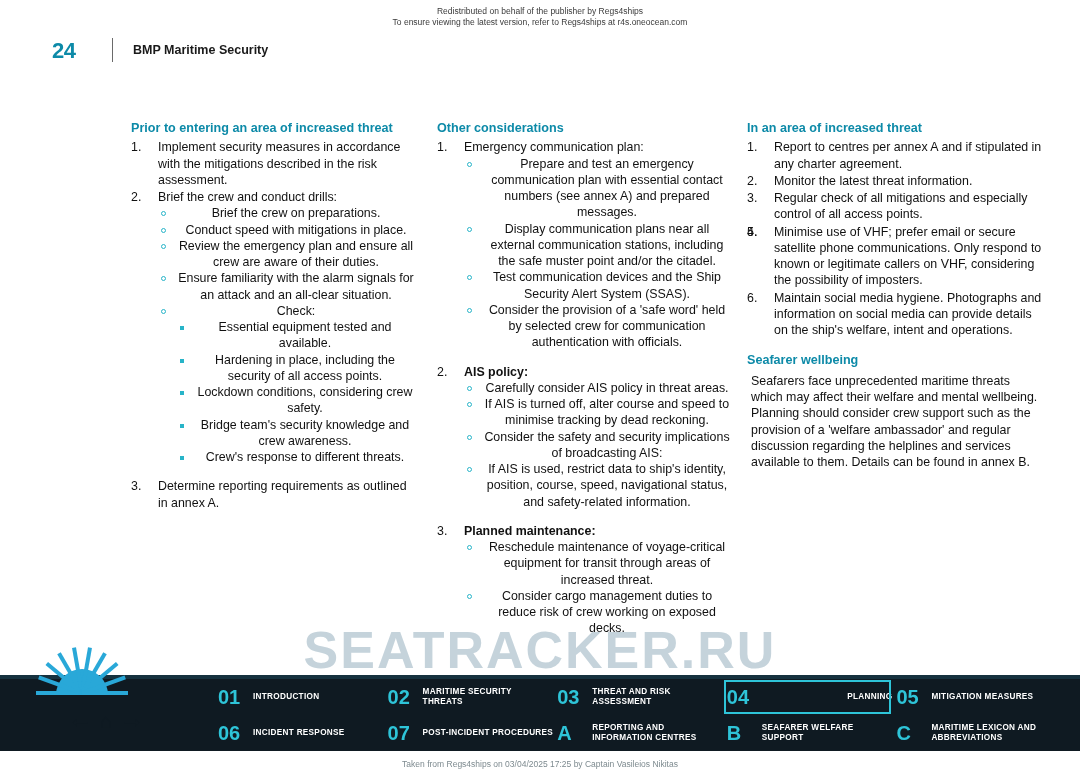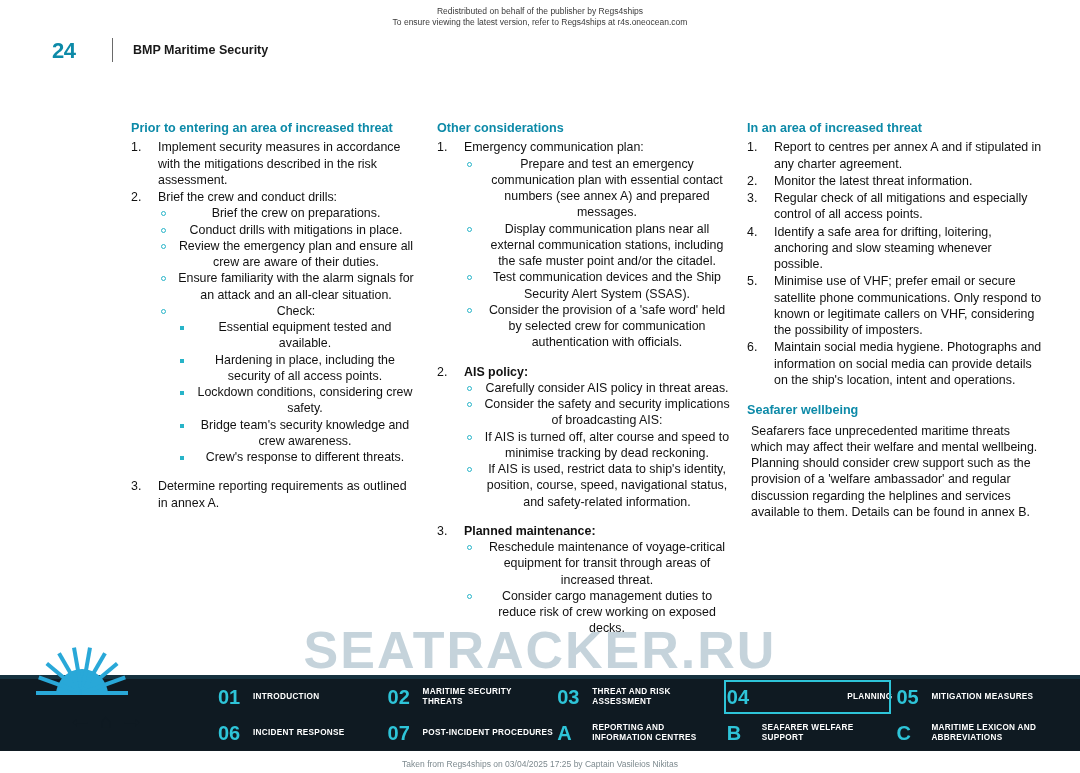--- a/index.html
+++ b/index.html
@@ -262,21 +262,21 @@
     <ol class="num">
       <li>
         <span class="n">1.</span>
         <span>Implement security measures in accordance with the mitigations described in the risk assessment.</span>
       </li>
       <li>
         <span class="n">2.</span>
         <span>Brief the crew and conduct drills:</span>
         <ul class="dots sub-block">
           <li>Brief the crew on preparations.</li>
-          <li>Conduct drills with mitigations in place.</li>
+          <li>Conduct speed with mitigations in place.</li>
           <li>Review the emergency plan and ensure all crew are aware of their duties.</li>
           <li>Ensure familiarity with the alarm signals for an attack and an all-clear situation.</li>
           <li>
             <span>Check:</span>
             <ul class="dots square sub-block">
               <li>Essential equipment tested and available.</li>
               <li>Hardening in place, including the security of all access points.</li>
               <li>Lockdown conditions, considering crew safety.</li>
               <li>Bridge team's security knowledge and crew awareness.</li>
               <li>Crew's response to different threats.</li>
@@ -302,22 +302,22 @@
           <li>Display communication plans near all external communication stations, including the safe muster point and/or the citadel.</li>
           <li>Test communication devices and the Ship Security Alert System (SSAS).</li>
           <li>Consider the provision of a 'safe word' held by selected crew for communication authentication with officials.</li>
         </ul>
       </li>
       <li style="margin-top:13px;">
         <span class="n">2.</span>
         <span style="font-weight:bold;">AIS policy:</span>
         <ul class="dots sub-block">
           <li>Carefully consider AIS policy in threat areas.</li>
+          <li>If AIS is turned off, alter course and speed to minimise tracking by dead reckoning.</li>
           <li>Consider the safety and security implications of broadcasting AIS:</li>
-          <li>If AIS is turned off, alter course and speed to minimise tracking by dead reckoning.</li>
           <li>If AIS is used, restrict data to ship's identity, position, course, speed, navigational status, and safety-related information.</li>
         </ul>
       </li>
       <li style="margin-top:13px;">
         <span class="n">3.</span>
         <span style="font-weight:bold;">Planned maintenance:</span>
         <ul class="dots sub-block">
           <li>Reschedule maintenance of voyage-critical equipment for transit through areas of increased threat.</li>
           <li>Consider cargo management duties to reduce risk of crew working on exposed decks.</li>
         </ul>
@@ -335,29 +335,28 @@
       <li>
         <span class="n">2.</span>
         <span>Monitor the latest threat information.</span>
       </li>
       <li>
         <span class="n">3.</span>
         <span>Regular check of all mitigations and especially control of all access points.</span>
       </li>
       <li>
         <span class="n">4.</span>
-        <span>Identify a safe area for drifting, loitering, anchoring and slow steaming whenever possible.</span>
       </li>
       <li>
         <span class="n">5.</span>
         <span>Minimise use of VHF; prefer email or secure satellite phone communications. Only respond to known or legitimate callers on VHF, considering the possibility of imposters.</span>
       </li>
       <li>
         <span class="n">6.</span>
-        <span>Maintain social media hygiene. Photographs and information on social media can provide details on the ship's location, intent and operations.</span>
+        <span>Maintain social media hygiene. Photographs and information on social media can provide details on the ship's welfare, intent and operations.</span>
       </li>
     </ol>
     <div class="sec-head spaced">Seafarer wellbeing</div>
     <p class="para">Seafarers face unprecedented maritime threats which may affect their welfare and mental wellbeing. Planning should consider crew support such as the provision of a 'welfare ambassador' and regular discussion regarding the helplines and services available to them. Details can be found in annex B.</p>
   </div>
 
   <div class="watermark">SEATRACKER.RU</div>
 
   <div class="band-accent"></div>
   <div class="bottom-band"></div>

